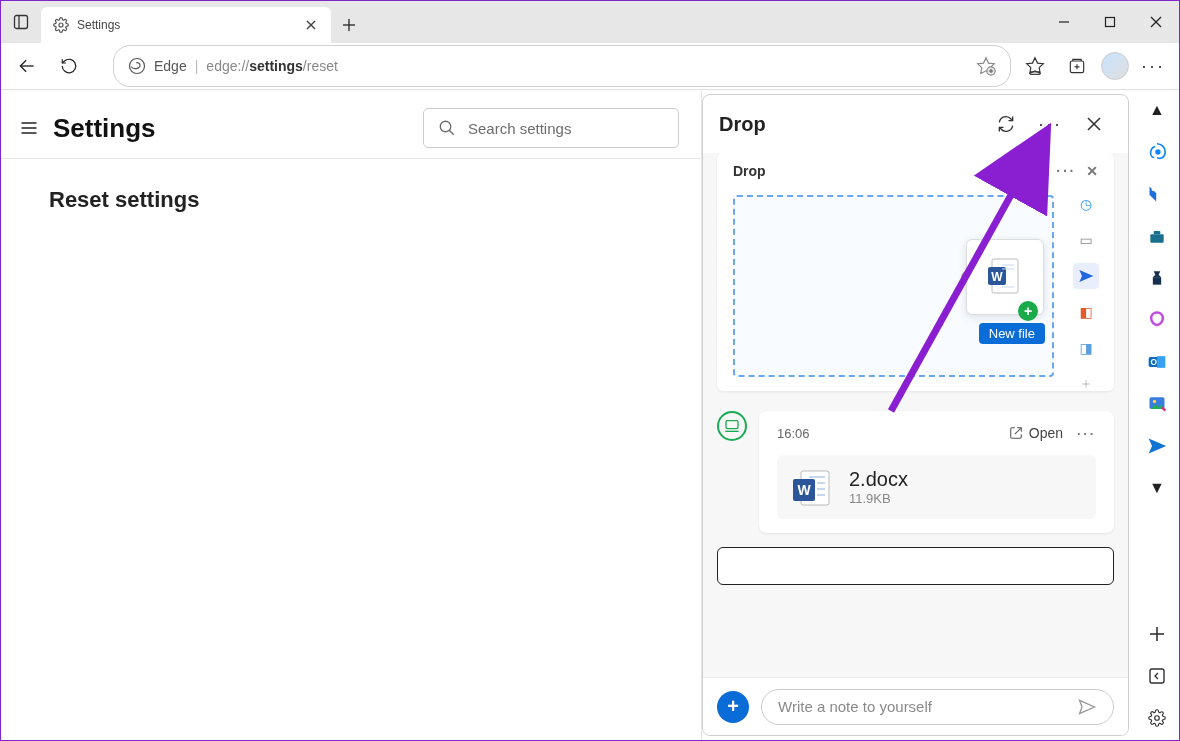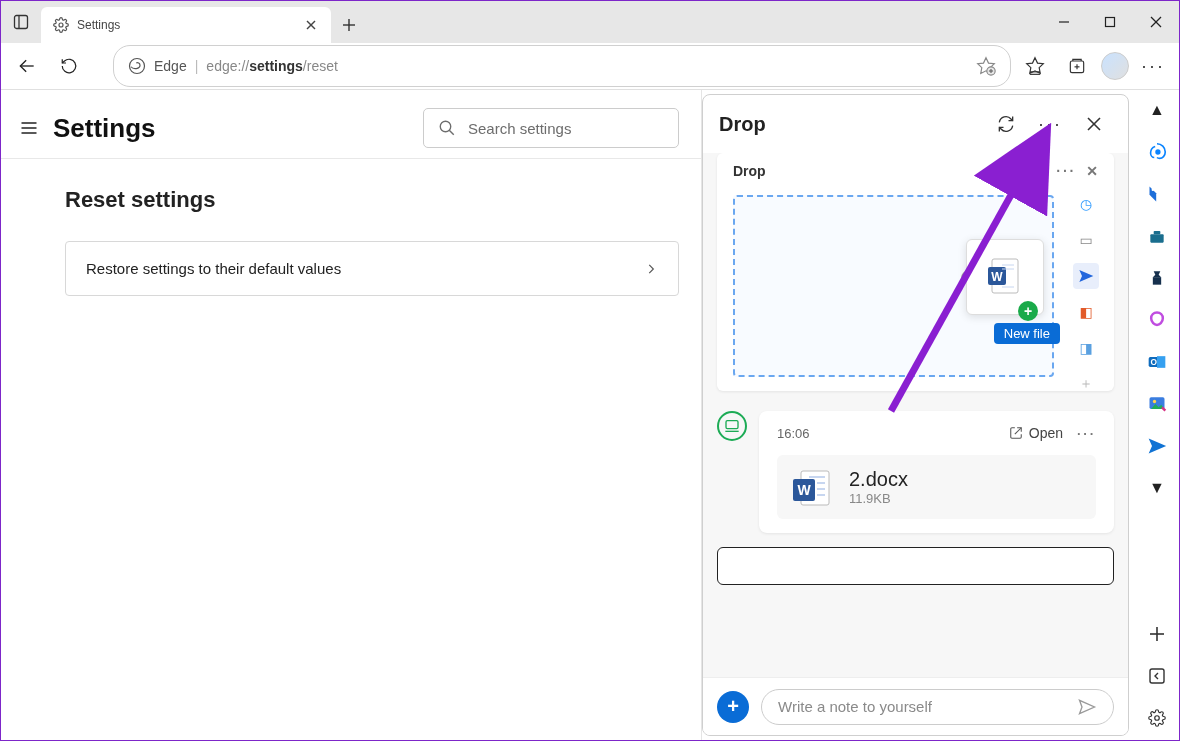--- a/index.html
+++ b/index.html
@@ -30,42 +30,42 @@
 
 
 .main { flex: 1; display: flex; overflow: hidden; border-top:1px solid #e0e0e0; }
 
 
 .settings-pane { flex: 1; border-right: 1px solid #e5e5e5; overflow: hidden; background:#fff; }
 .settings-header { display: flex; align-items: center; padding: 18px 22px 10px 14px; gap: 10px; border-bottom:1px solid #e8e8e8; }
 .hamburger { width: 28px; height: 28px; display:flex; align-items:center; justify-content:center; color:#333; }
 .settings-title { font-size: 26px; font-weight: 600; color:#111; flex:1; }
 .search-box { width: 256px; height: 40px; border: 1px solid #ccc; border-radius: 5px; display:flex; align-items:center; padding: 0 14px; gap: 12px; color:#6d6d6d; font-size: 15px;}
-.settings-body { padding: 28px 22px 0 64px; }
+.settings-body { padding: 28px 22px 0 48px; }
 .reset-h { font-size: 22px; font-weight: 600; color:#222; margin-bottom: 28px; }
 .reset-card { border: 1px solid #d8d8d8; border-radius: 4px; padding: 18px 20px; display:flex; align-items:center; justify-content:space-between; font-size:15px; color:#222; }
 
 
 .drop-panel { width: 427px; background:#fff; border:1px solid #cfcfcf; border-radius: 8px; margin: 4px 6px 4px 0; display:flex; flex-direction:column; overflow:hidden; }
 .drop-header { height: 58px; display:flex; align-items:center; padding: 0 16px; gap:8px; }
 .drop-title { font-size: 20px; font-weight: 600; color:#222; flex:1; }
 .drop-body { flex:1; background:#f7f7f7; padding: 0 14px 10px 14px; overflow:hidden; display:flex; flex-direction:column; }
 .drop-hint { font-size: 17px; font-weight:600; color:#222; padding: 4px 10px 12px 10px; line-height:1.3;}
 .drop-illustration { background:#fff; border-radius:6px; height: 238px; position:relative; box-shadow: 0 1px 3px rgba(0,0,0,0.08); }
 .ill-topbar { display:flex; align-items:center; padding:10px 16px; font-size:14px; font-weight:600; color:#333; }
 .ill-topbar .sp { flex:1; }
 .ill-dots { letter-spacing:2px;color:#777;font-weight:700;}
 .ill-x { margin-left:10px; color:#777; font-size:14px; }
 .ill-dropzone { position:absolute; left:16px; top:42px; right:60px; bottom:14px; border:2px dashed #6aa7f0; border-radius:4px; background:#f8fbff; }
 .ill-sidebar { position:absolute; right:4px; top:38px; width:48px; display:flex; flex-direction:column; align-items:center; gap:10px; }
 .ill-side-ic { width:26px; height:26px; border-radius:4px; display:flex; align-items:center; justify-content:center; font-size:14px; }
 .ill-cloud { position:absolute; right:128px; top:110px; color:#888; }
 .ill-file { position:absolute; right:70px; top:86px; width:78px; height:76px; background:#fff; border:1px solid #ddd; border-radius:6px; box-shadow:0 2px 8px rgba(0,0,0,0.12); display:flex; align-items:center; justify-content:center; }
 .ill-plus { position:absolute; right:76px; top:148px; width:20px; height:20px; border-radius:50%; background:#1aaa4a; color:#fff; display:flex; align-items:center; justify-content:center; font-size:14px; font-weight:700;}
-.ill-newfile { position:absolute; right:54px; top:170px; background:#0a6cd6; color:#fff; font-size:13px; padding:3px 10px; border-radius:4px;}
+.ill-newfile { position:absolute; right:69px; top:170px; background:#0a6cd6; color:#fff; font-size:13px; padding:3px 10px; border-radius:4px;}
 
 .drop-item { margin-top:20px; display:flex; gap:12px; }
 .device-icon { width:30px; height:30px; border:2px solid #1cab55; border-radius:50%; display:flex; align-items:center; justify-content:center; color:#1cab55; flex-shrink:0;}
 .file-card { background:#fff; border-radius:8px; flex:1; padding:14px 18px; box-shadow:0 1px 3px rgba(0,0,0,0.08); }
 .file-card-top { display:flex; align-items:center; font-size:13px; color:#666; }
 .file-card-top .sp { flex:1; }
 .open-link { display:flex; align-items:center; gap:6px; color:#444; font-size:14px;}
 .fc-more{ margin-left:14px; color:#777; letter-spacing:2px; font-weight:700;}
 .file-row { display:flex; align-items:center; gap:18px; background:#f7f7f7; border-radius:6px; padding:12px 14px; margin-top:14px;}
 .word-icon { width:40px; height:40px; position:relative; }
@@ -211,26 +211,20 @@
         <div class="search-box">
           <svg width="18" height="18" viewBox="0 0 24 24" fill="none" stroke="#6d6d6d" stroke-width="1.8">
               <circle cx="10" cy="10" r="7"></circle>
               <line x1="21" y1="21" x2="15" y2="15"></line>
             </svg>
           <span>Search settings</span>
         </div>
       </div>
       <div class="settings-body">
         <div class="reset-h">Reset settings</div>
-        <div class="reset-card">
-          <span>Restore settings to their default values</span>
-          <svg width="14" height="14" viewBox="0 0 24 24" fill="none" stroke="#555" stroke-width="2">
-              <polyline points="9 5 16 12 9 19"></polyline>
-            </svg>
-        </div>
       </div>
     </div>
 
     <div class="drop-panel">
       <div class="drop-header">
         <div class="drop-title">Drop</div>
         <div class="icon-btn">
           <svg width="20" height="20" viewBox="0 0 24 24" fill="none" stroke="#333" stroke-width="1.6">
               <path d="M4 10a8 8 0 0 1 14-4l2 2"></path>
               <polyline points="20 3 20 8 15 8"></polyline>

